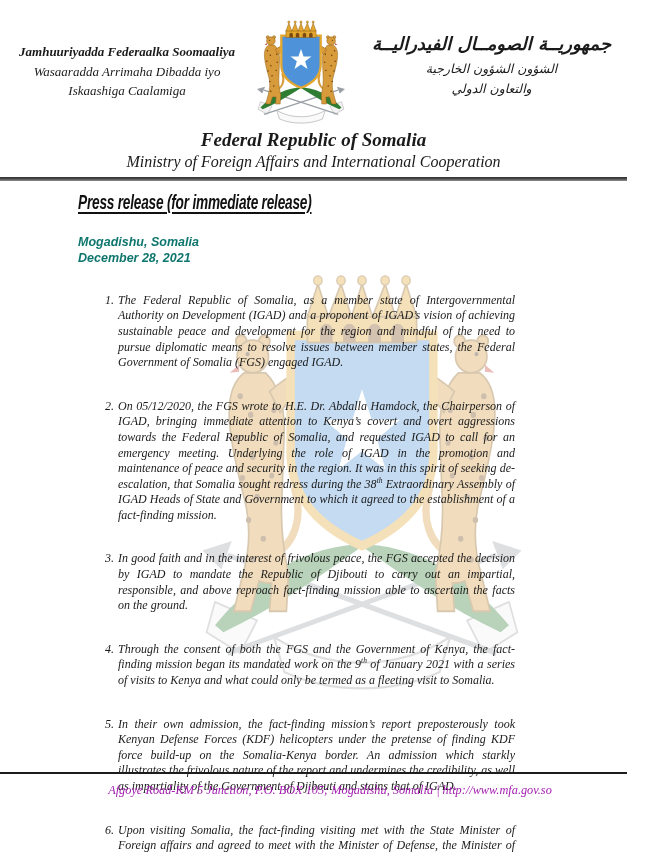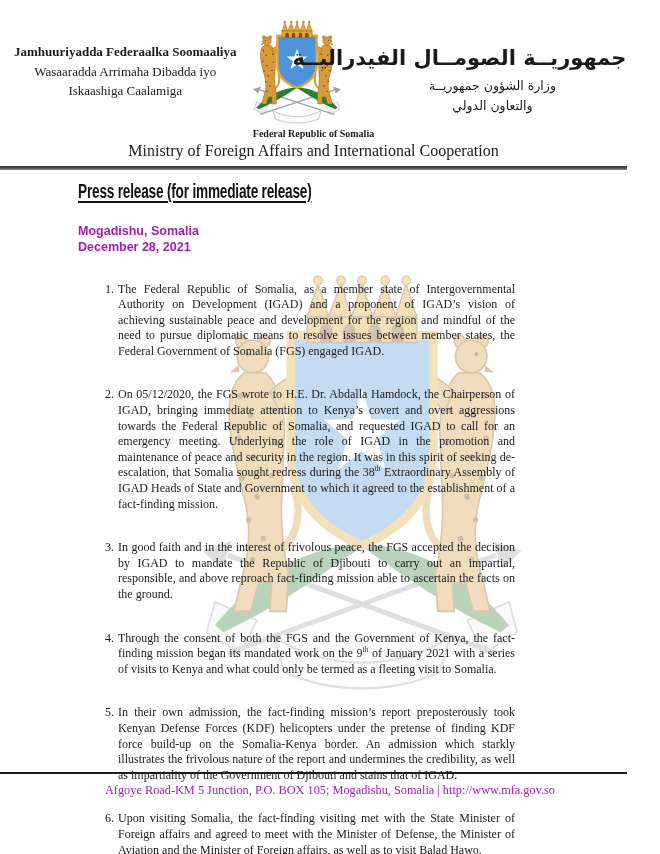--- a/index.html
+++ b/index.html
@@ -1,41 +1,41 @@
 <!DOCTYPE html>
 <html><head>
 <meta charset="utf-8">
 <style>
   html,body { margin:0; padding:0; background:#fff; }
   body { width:660px; height:854px; font-family:"Liberation Serif", serif; color:#1a1a1a; }
-  .page { position:relative; width:627px; height:854px; overflow:hidden; background:#fff; }
+  .page { position:relative; width:627px; height:854px; overflow:hidden; background:#fff;font-style:italic; }
 
   
   .header { position:relative; z-index:2; padding-top:14px; }
   .header-row { display:flex; justify-content:space-between; align-items:flex-start; padding:0 6px 0 14px; }
   .somali-block { width:234px; text-align:center; margin-top:28px; font-size:13px; line-height:1.5; }
   .somali-l1 { font-weight:bold; white-space:nowrap; }
   .emblem-svg { width:122px; height:110px; flex:0 0 auto; margin-top:2px; }
   .arabic-block { width:268px; text-align:center; direction:rtl; font-family:"DejaVu Sans", sans-serif; margin-top:16px; line-height:1.6; }
-  .arabic-l1 { font-weight:bold; font-size:21px; white-space:nowrap;margin-top:12px; }
+  .arabic-l1 { font-weight:bold; font-size:18px; white-space:nowrap; }
   .arabic-l2, .arabic-l3 { font-size:12.5px; }
   .english-head { text-align:center; margin-top:2px; line-height:1.25; }
-  .english-title { font-weight:bold; font-size:10px;text-align:center; }
+  .english-title { font-weight:bold; font-size:19px;text-align:center; }
   .english-subtitle { font-size:16px; }
   .rule-thick { margin-top:5px; height:4px; background:linear-gradient(180deg,#303030 0%,#4a4a4a 45%,#8f8f8f 100%); }
 
   
   .watermark { position:absolute; left:152px; top:256px; width:420px; height:444px; opacity:0.33; z-index:0; pointer-events:none; }
 
   
   .content { position:relative; z-index:1; margin:10px 112px 0 78px; }
   .pr-title { display:inline-block; font-family:"Liberation Sans", sans-serif; font-weight:bold; font-size:19.5px; letter-spacing:-0.3px;
               transform:scaleX(0.70); transform-origin:0 50%; white-space:nowrap;
               text-decoration:underline; text-decoration-thickness:2px; text-underline-offset:3px; color:#111; }
-  .dateline { margin-top:20px; font-family:"Liberation Sans", sans-serif; font-weight:bold; font-size:12.5px; line-height:16px; color:#a21caf; }
+  .dateline { margin-top:20px; font-family:"Liberation Sans", sans-serif; font-weight:bold; font-size:12.5px; line-height:16px; color:#0f766e; }
   ol.pr-list { margin:27px 0 0 0; padding-left:39px; font-size:12px; line-height:15.6px; text-align:justify; }
   ol.pr-list li { padding-left:1px; }
   ol.pr-list li + li { margin-top:28px; }
   sup { font-size:0.62em; line-height:0; vertical-align:super; }
 
   
   .footer { position:absolute; left:0; top:772px; width:660px; z-index:2; }
   .footer-line { height:2px; background:#1c1c1c; }
   .footer-text { text-align:center; font-size:12.3px; padding-top:9px; color:#a21caf; }
 </style>
@@ -121,21 +121,21 @@
       <div class="somali-block">
         <div class="somali-l1">Jamhuuriyadda Federaalka Soomaaliya</div>
         <div>Wasaaradda Arrimaha Dibadda iyo</div>
         <div>Iskaashiga Caalamiga</div>
       </div>
       <svg class="emblem-svg" viewBox="0 0 200 190">
         <use href="#coat-src"></use>
       </svg>
       <div class="arabic-block">
         <div class="arabic-l1">جمهوريــة الصومــال الفيدراليــة</div>
-        <div class="arabic-l2">وزارة الشؤون جمهوريــة</div>
+        <div class="arabic-l2">الشؤون الشؤون الخارجية</div>
         <div class="arabic-l3">والتعاون الدولي</div>
       </div>
     </div>
     <div class="english-head">
       <div class="english-title">Federal Republic of Somalia</div>
       <div class="english-subtitle">Ministry of Foreign Affairs and International Cooperation</div>
     </div>
     <div class="rule-thick"></div>
   </div>
 

